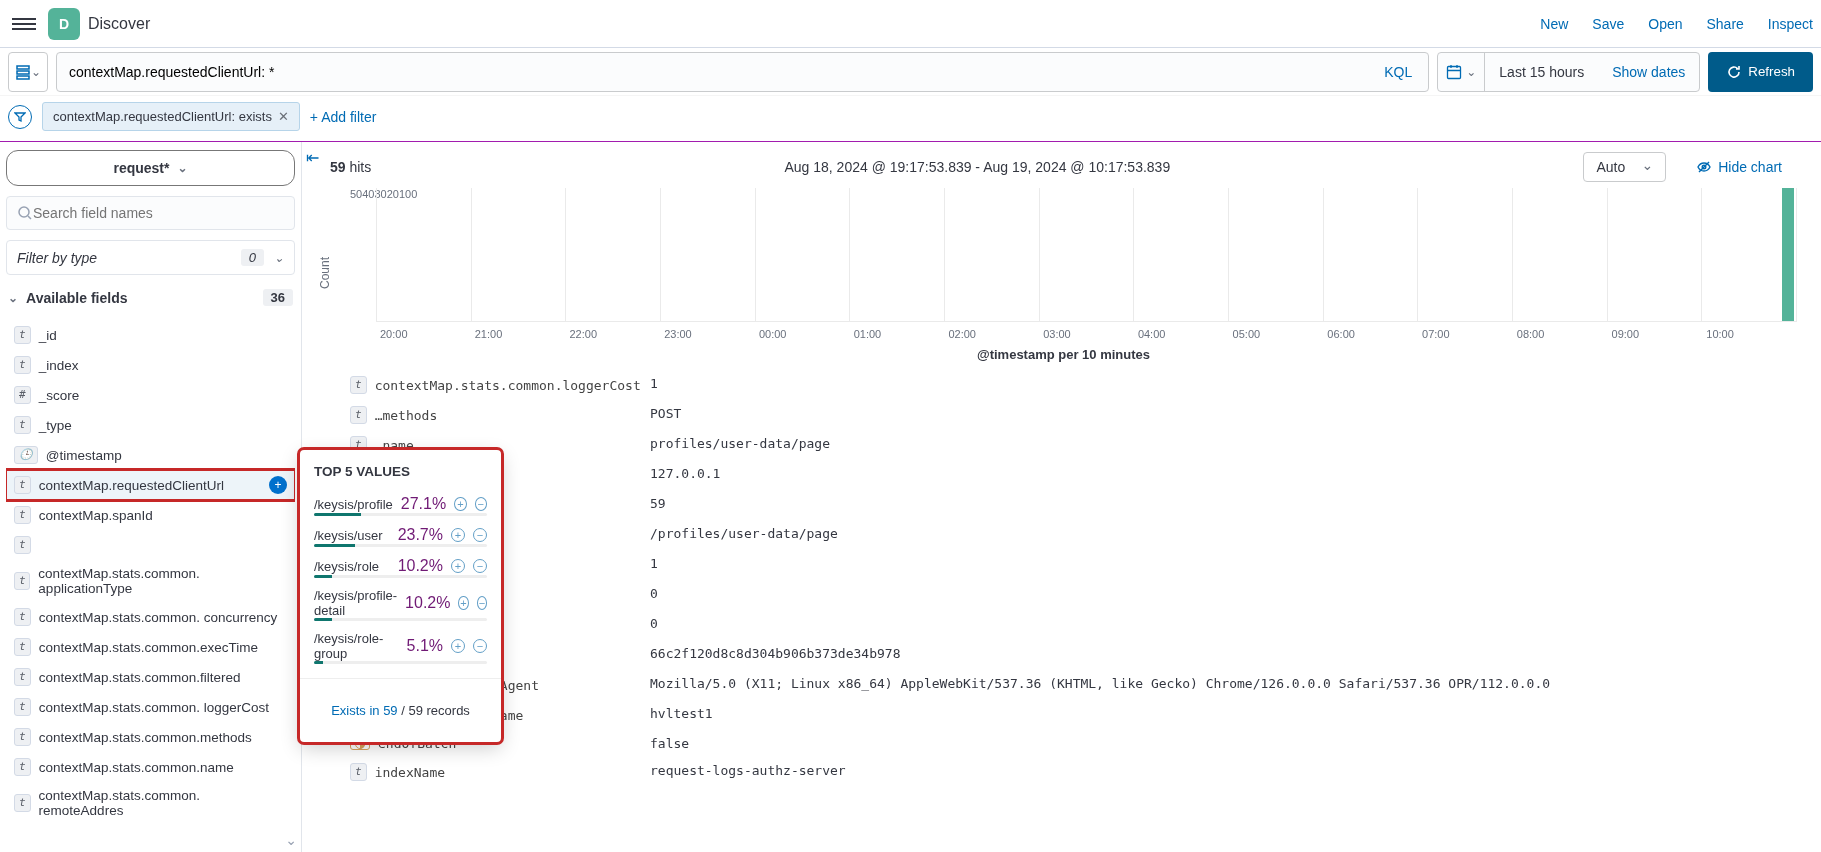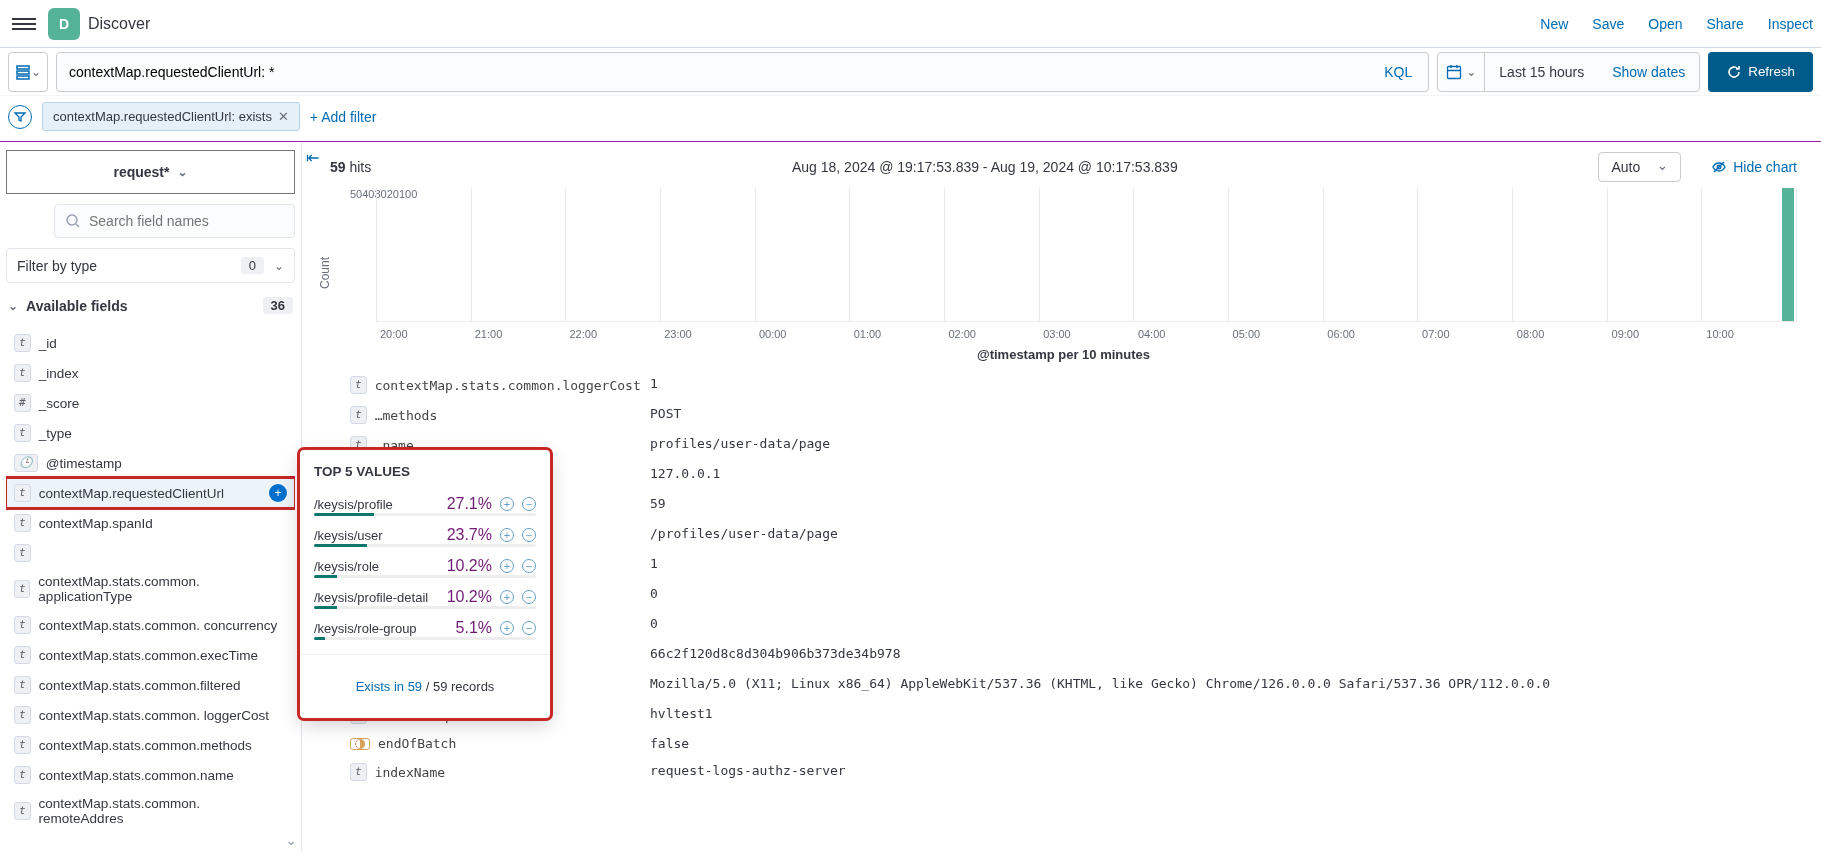--- a/index.html
+++ b/index.html
@@ -23,60 +23,60 @@
   .qb-showdates { color:#006bb4; padding:0 14px; cursor:pointer;}
   .qb-refresh { background:#005b8a; color:#fff; border:none; border-radius:4px; height:40px; padding:0 18px; display:flex; align-items:center; gap:6px; font-weight:500; cursor:pointer;}
   .filterbar { display:flex; align-items:center; gap:10px; padding:6px 8px 10px; border-bottom:1px solid #a21caf;}
   .filter-circle { width:24px; height:24px; border-radius:50%; border:1px solid #006bb4; color:#006bb4; display:flex; align-items:center; justify-content:center; }
   .filter-pill { background:#e6f0f8; border:1px solid #b6d4e9; border-radius:3px; padding:6px 10px; display:flex; align-items:center; gap:6px; font-size:13px; color:#343741;}
   .filter-pill .x { color:#6a6f77; cursor:pointer; }
   .add-filter { color:#006bb4; cursor:pointer; }
 
   .main { display:flex; height:calc(100% - 48px - 48px - 44px); }
   .sidebar { width:302px; border-right:1px solid #e1e5eb; display:flex; flex-direction:column; padding:8px 6px; gap:10px; position:relative;}
-  .index-btn { height:44px; border:1px solid #777; border-radius:0; display:flex; align-items:center; justify-content:center; gap:8px; font-weight:700; cursor:pointer;}
-  .field-search { display:flex; align-items:center; gap:8px; border:1px solid #e1e5eb; border-radius:4px; padding:8px 10px; color:#69707d; background:#fbfcfd;margin-left:48px;}
+  .index-btn { height:36px; border:1px solid #777; border-radius:12px; display:flex; align-items:center; justify-content:center; gap:8px; font-weight:700; cursor:pointer;}
+  .field-search { display:flex; align-items:center; border:1px solid #e1e5eb; border-radius:4px; padding:8px 10px; color:#69707d; background:#fbfcfd;}
   .field-search input { border:none; outline:none; flex:1; background:transparent; font-size:14px; color:#69707d;}
-  .filter-type { display:flex; align-items:center; justify-content:space-between; border:1px solid #e1e5eb; border-radius:4px; padding:8px 10px; cursor:pointer;}
+  .filter-type { display:flex; align-items:center; justify-content:space-between; border:1px solid #e1e5eb; border-radius:4px; padding:8px 10px; cursor:pointer;font-style:italic;}
   .filter-type .badge { background:#eef0f3; border-radius:3px; padding:1px 8px; font-size:13px;}
   .avail-head { display:flex; align-items:center; gap:8px; padding:4px 2px; font-weight:700; cursor:pointer;}
   .avail-head .count { margin-left:auto; background:#eef0f3; border-radius:3px; padding:1px 8px; font-weight:600; font-size:13px;}
   .field-list { overflow-y:auto; flex:1; }
   .field-item { display:flex; align-items:center; gap:8px; padding:6px 8px; cursor:pointer; font-size:13.5px;}
   .field-item.highlight { background:#edf4f9; outline:3px solid #c62828; outline-offset:-1px; }
   .type-pill { font-family: ui-monospace, Menlo, monospace; font-size:11px; font-style:italic; background:#eef0f3; border:1px solid #d3dae6; border-radius:3px; padding:0 4px; line-height:16px; min-width:16px; text-align:center; color:#5a5f68;}
   .type-pill.num::before { content:"#"; font-style:normal; }
   .type-pill.txt::before { content:"t"; }
   .type-pill.date::before { content:"\1F552"; }
   .type-pill.bool { background:#fff; border:1px solid #d8a25e;}
   .plus-circle { margin-left:auto; width:18px; height:18px; border-radius:50%; background:#0070cc; color:#fff; display:flex; align-items:center; justify-content:center; font-size:12px; }
 
   .content { flex:1; display:flex; flex-direction:column; position:relative; }
   .collapse-arrow { position:absolute; top:6px; left:4px; color:#006bb4; font-size:16px; cursor:pointer; }
-  .hits-row { display:flex; align-items:center; padding:10px 24px 6px 28px; gap:16px; }
+  .hits-row { display:flex; align-items:center; padding:10px 39px 6px 28px; gap:16px; }
   .hits-row .range { margin:0 auto; color:#343741;}
   .hits-row .auto { border:1px solid #c9cbcd; border-radius:4px; padding:6px 40px 6px 12px; position:relative; color:#343741;}
   .hits-row .auto::after { content:"⌄"; position:absolute; right:12px; top:4px; color:#69707d;}
   .hide-chart { color:#006bb4; display:flex; align-items:center; gap:6px; cursor:pointer; margin-left:14px;}
   .chart-area { height:170px; position:relative; margin:0 24px 6px 28px; }
   .chart-ylabel { writing-mode:vertical-rl; transform:rotate(180deg); font-size:12px; color:#69707d; position:absolute; left:-12px; top:50%; translate:0 -50%; }
   .chart-grid { position:absolute; left:46px; right:0; top:0; bottom:36px; border-bottom:1px solid #eaeaea; border-right:1px solid #eaeaea; display:flex; }
   .chart-yticks { position:absolute; left:20px; top:0; bottom:36px; display:flex; justify-content:space-between; font-size:11px; color:#69707d; text-align:center; width:22px;}
   .chart-col { flex:1; border-left:1px solid #eaeaea; position:relative; }
   .chart-bar { position:absolute; bottom:0; width:12px; background:#54b399; }
   .chart-xticks { position:absolute; left:46px; right:0; bottom:18px; display:flex; font-size:11px; color:#69707d;}
   .chart-xticks > div { flex:1; text-align:left; padding-left:4px;}
   .chart-xlabel { position:absolute; bottom:-4px; left:0; right:0; text-align:center; font-size:13px; font-weight:700; color:#343741;}
 
   .doc-rows { padding:6px 24px 20px 48px; overflow-y:auto; flex:1;}
   .doc-row { display:flex; align-items:flex-start; padding:6px 0; font-size:14px; }
   .doc-row .key { width:300px; display:flex; align-items:center; gap:8px; font-family: ui-monospace, Menlo, monospace; font-size:13px; color:#444;}
   .doc-row .val { flex:1; font-family: ui-monospace, Menlo, monospace; font-size:13px;}
 
-  .popover { position:absolute; left:300px; top:450px; width:250px; background:#fff; box-shadow:0 6px 20px rgba(0,0,0,0.2); border-radius:4px; outline:3px solid #c62828; z-index:50;}
+  .popover { position:absolute; left:300px; top:450px; width:201px; background:#fff; box-shadow:0 6px 20px rgba(0,0,0,0.2); border-radius:4px; outline:3px solid #c62828; z-index:50;}
   .popover .inner{padding:14px 14px 8px;}
   .popover h4 { font-size:13.5px; font-weight:700; margin-bottom:12px;}
   .tv-row { display:flex; align-items:center; gap:8px; font-size:13px; padding:4px 0 0;}
   .tv-row .lbl { flex:1; color:#343741;}
   .tv-row .pct { color:#701a75; font-size:16px;text-align:center; }
   .tv-row .pm { width:14px; height:14px; border:1px solid #639fc7; border-radius:50%; color:#639fc7; display:flex; align-items:center; justify-content:center; font-size:11px; cursor:pointer;}
   .tv-bar { height:3px; width:100%; background:#eee; border-radius:2px; margin-bottom:6px; overflow:hidden;}
   .tv-bar > div { height:100%; background:#0f766e; }
   .popover .footer { border-top:1px solid #eee; text-align:center; padding:24px 0; font-size:13px;}
   .popover .footer a { color:#006bb4; }

